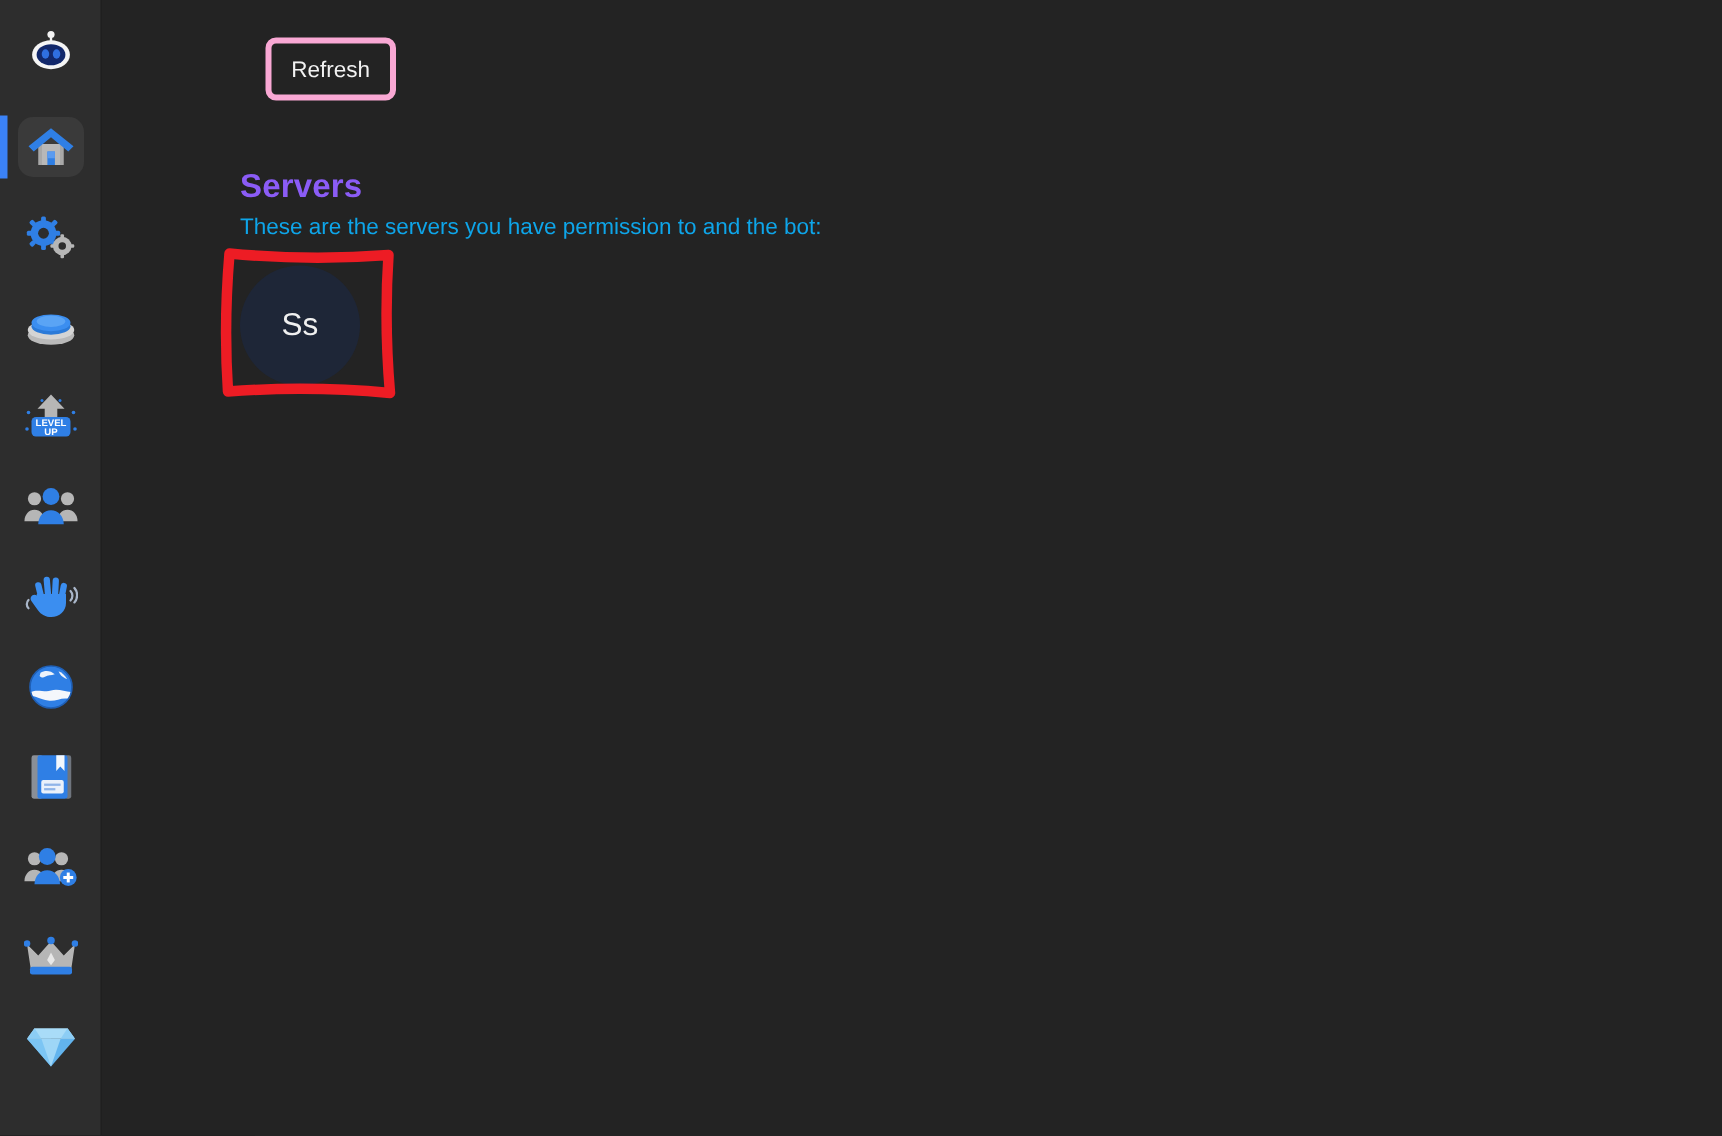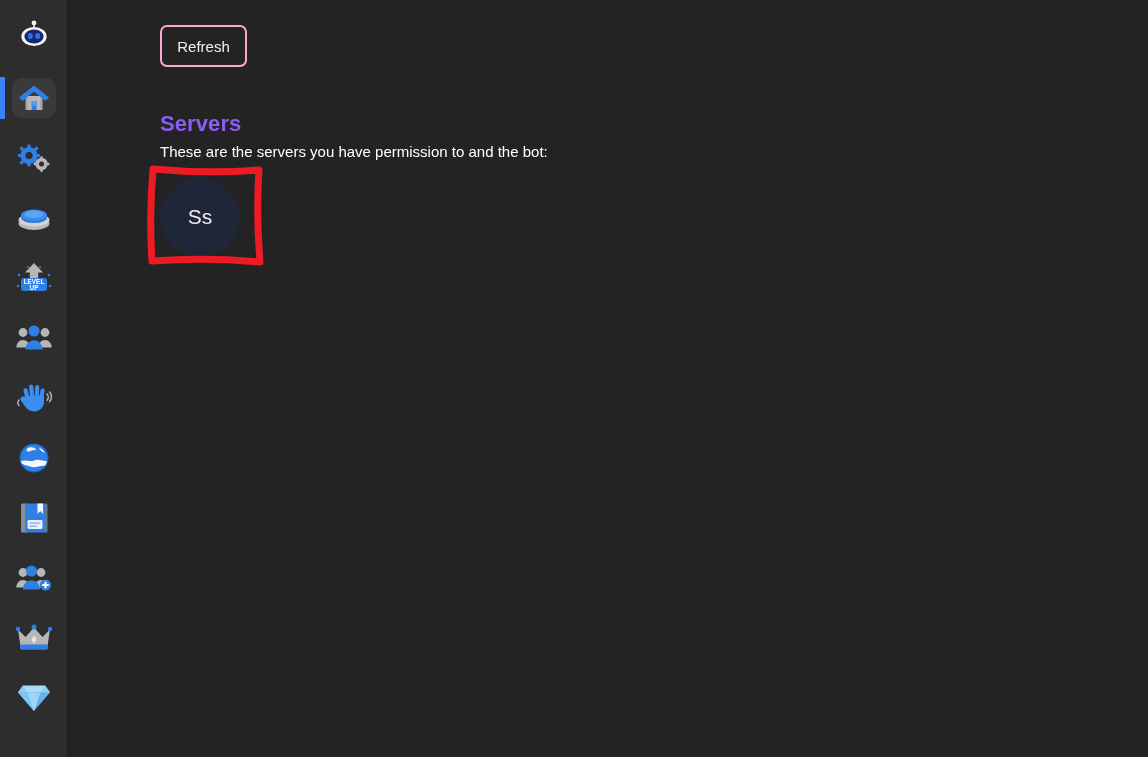--- a/index.html
+++ b/index.html
@@ -73,26 +73,26 @@
     position: relative;
     flex: 1 1 auto;
     height: 757px;
     background: #232323;
     padding: 0;
     overflow: hidden;
   }
 
   .refresh-btn {
     position: absolute;
-    left: 92px;
+    left: 109px;
     top: 25px;
     width: 87px;
     height: 42px;
     background: transparent;
-    border: 2px solid #f9a8d4;
+    border: 4px solid #f9a8d4;
     border-radius: 7px;
     color: #f2f2f2;
     font-family: "Liberation Sans", sans-serif;
     font-size: 15px;
     line-height: 1;
     cursor: pointer;
   }
 
   .section-title {
     position: absolute;
@@ -102,21 +102,21 @@
     font-weight: bold;
     color: #8b5cf6;
     letter-spacing: 0.1px;
   }
 
   .section-sub {
     position: absolute;
     left: 92px;
     top: 143px;
     font-size: 15px;
-    color: #ffffff;
+    color: #0ea5e9;
   }
 
   .server-grid {
     position: absolute;
     left: 92px;
     top: 177px;
     display: flex;
     gap: 16px;
   }
 

